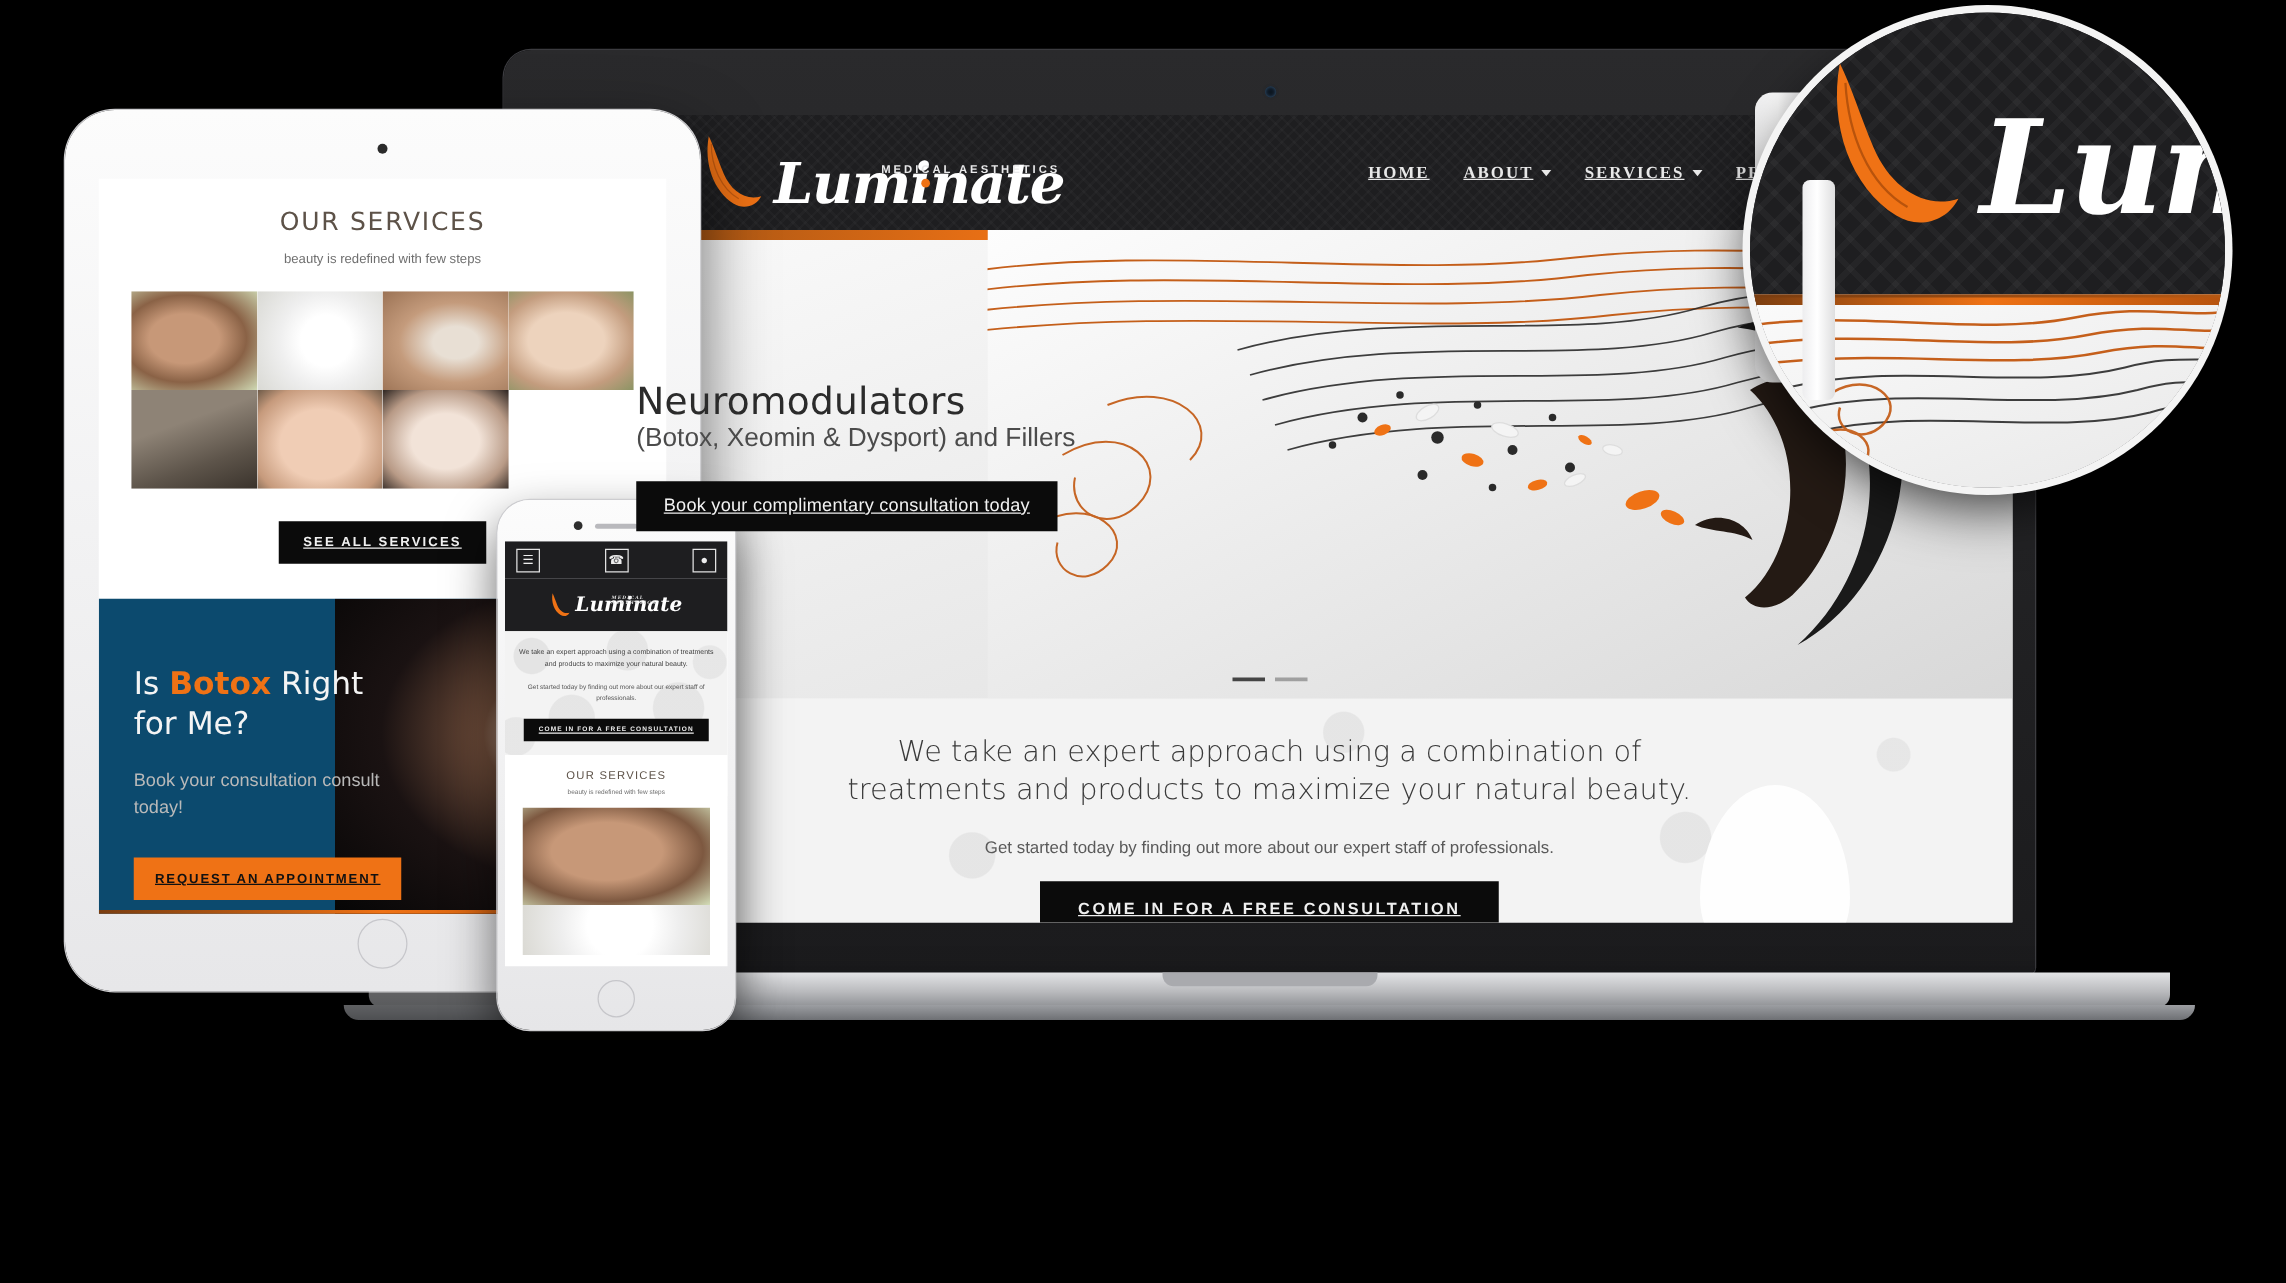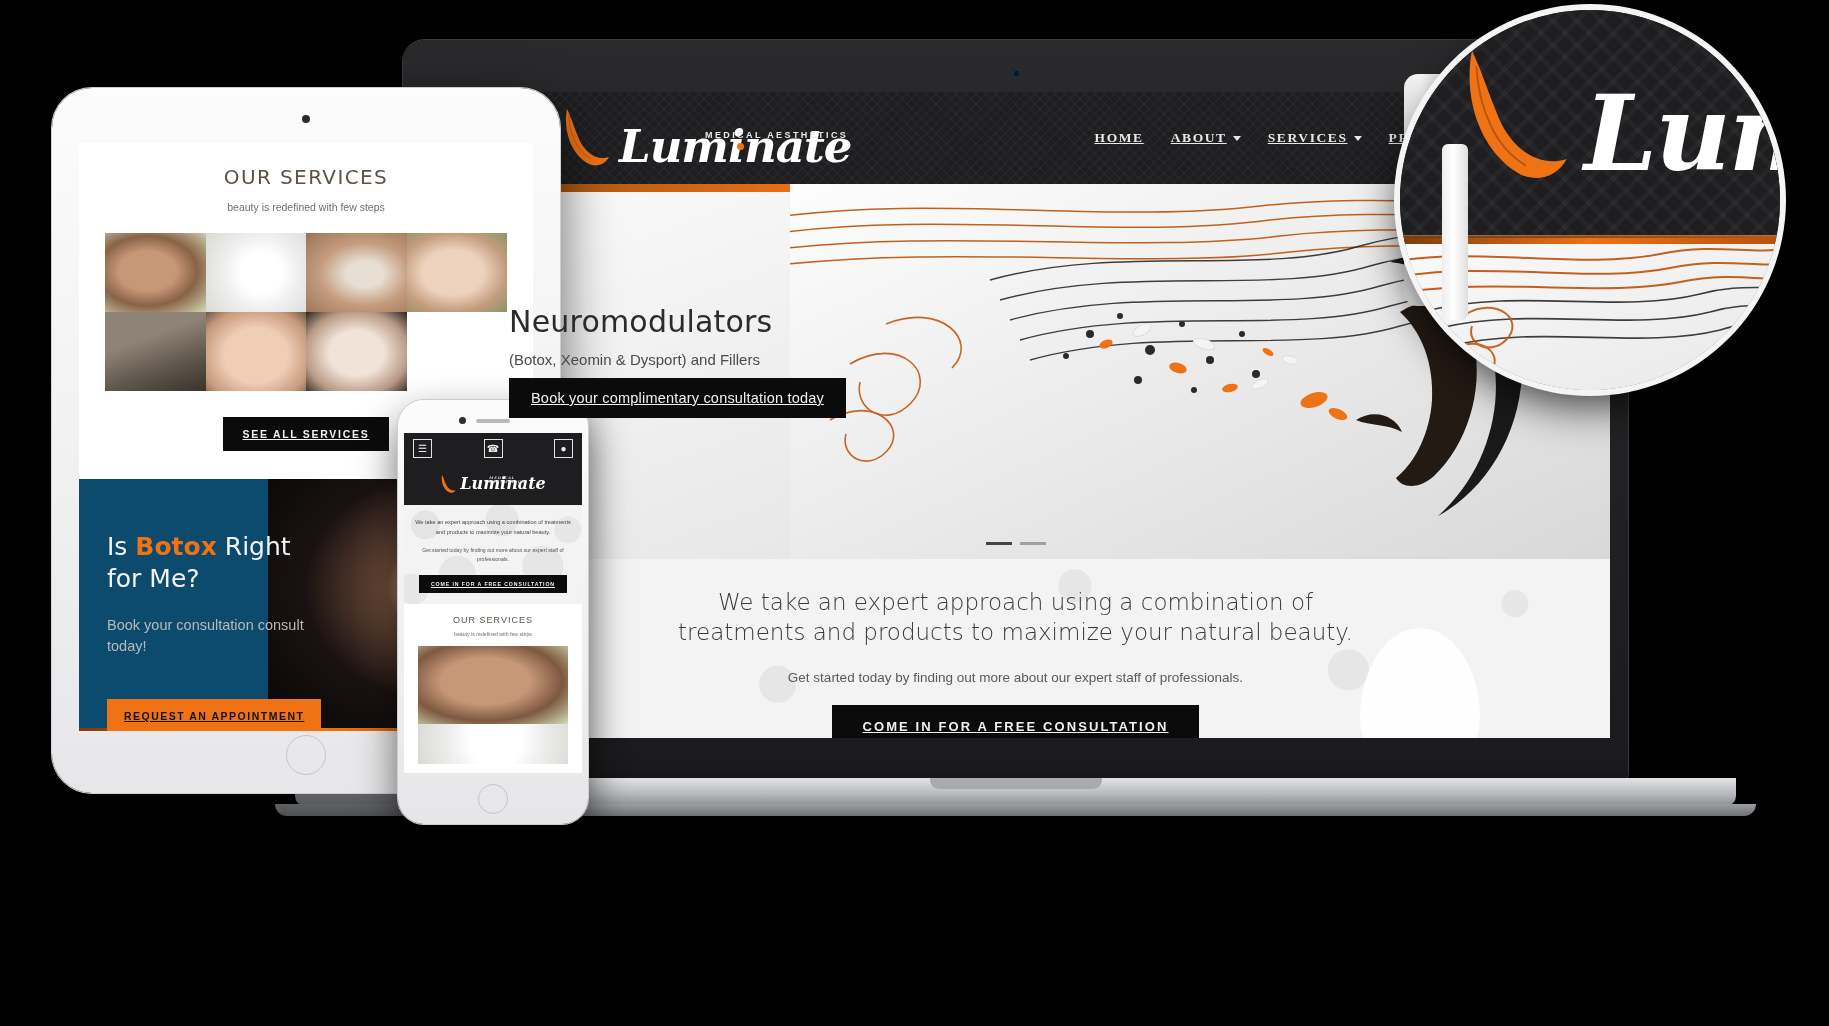--- a/index.html
+++ b/index.html
@@ -50,22 +50,22 @@
     border-top:5px solid #e8e8e8; }
 
   .hero{ position:relative; height:375px; overflow:hidden;
     background:linear-gradient(160deg,#fbfbfb 0%,#ededed 45%,#dcdcdc 100%); }
   .hero-stripe{ position:absolute; left:0; top:0; width:100%; height:8px;
     background:linear-gradient(90deg,#8a4a14,#ef7215,#c2570f,#7a3d10); }
   .hero-art{ position:absolute; right:0; top:0; width:820px; height:100%; }
   .hero-copy{ position:absolute; left:88px; top:120px; z-index:4; }
   .hero-h1{ font-family:"DejaVu Sans", sans-serif; font-size:30px; color:#2b2b2b; font-weight:400;
     letter-spacing:.2px; }
-  .hero-h2{ font-size:15px; color:#4b4b4b; margin-top:12px; font-weight:300; }
-  .hero-btn{ display:inline-block; margin-top:10px; background:#0b0b0b; color:#f2f2f2;
+  .hero-h2{ font-size:21px; color:#4b4b4b; font-weight:300; }
+  .hero-btn{ display:inline-block; margin-top:22px; background:#0b0b0b; color:#f2f2f2;
     font-size:14.5px; padding:12px 22px; letter-spacing:.2px; }
   .hero-dots{ position:absolute; left:50%; bottom:14px; transform:translateX(-50%);
     display:flex; gap:8px; z-index:5; }
   .hero-dot{ width:26px; height:3px; background:rgba(90,90,90,.5); }
   .hero-dot.on{ background:rgba(40,40,40,.85); }
 
   .intro{ position:relative; height:179px; background:#f3f3f3; overflow:hidden;
     display:flex; flex-direction:column; align-items:center; padding-top:28px; }
   .intro-p{ position:relative; z-index:3; font-family:"DejaVu Sans", sans-serif; font-size:23px;
     color:#3a3a3a; font-weight:300; text-align:center; line-height:1.32; max-width:700px; }
@@ -108,21 +108,21 @@
     letter-spacing:1.7px; padding:11px 20px; font-weight:600; }
   .t-botox{ position:relative; margin-top:28px; height:258px; background:#0c4a6e; overflow:hidden; }
   .t-hair{ position:absolute; right:0; top:0; width:265px; height:100%;
     background:radial-gradient(ellipse at 78% 42%, #e8cdb8 0 16%, #6b4a38 30%, #1a1212 58%, #050505 100%); }
   .t-botox-copy{ position:relative; z-index:3; padding:52px 0 0 28px; }
   .t-h1{ font-family:"DejaVu Sans", sans-serif; font-size:25px; color:#f4f4f4; font-weight:400;
     line-height:1.28; max-width:215px; }
   .t-h1 b{ color:#ef7215; font-weight:700; }
   .t-p{ font-size:14.5px; color:#b9b9b9; margin-top:20px; line-height:1.42; max-width:200px;
     font-weight:300; }
-  .t-cta{ display:inline-block; margin-top:43px; background:#ef7215; color:#111; font-size:10.5px;
+  .t-cta{ display:inline-block; margin-top:30px; background:#ef7215; color:#111; font-size:10.5px;
     letter-spacing:1.5px; padding:11px 17px; font-weight:700; }
   .t-orange-bar{ position:absolute; left:0; bottom:0; width:100%; height:9px;
     background:linear-gradient(90deg,#7a3d10,#ef7215,#b6530e); }
 
   
   .phone{ position:absolute; left:398px; top:400px; width:190px; height:424px;
     background:linear-gradient(180deg,#fcfcfc,#e6e6e8); border-radius:26px;
     box-shadow:0 0 0 1px #cdcdd0, 0 18px 40px rgba(0,0,0,.6); }
   .phone-spk{ position:absolute; left:50%; top:19px; width:34px; height:4px; margin-left:-17px;
     border-radius:2px; background:#b9b9bd; }

